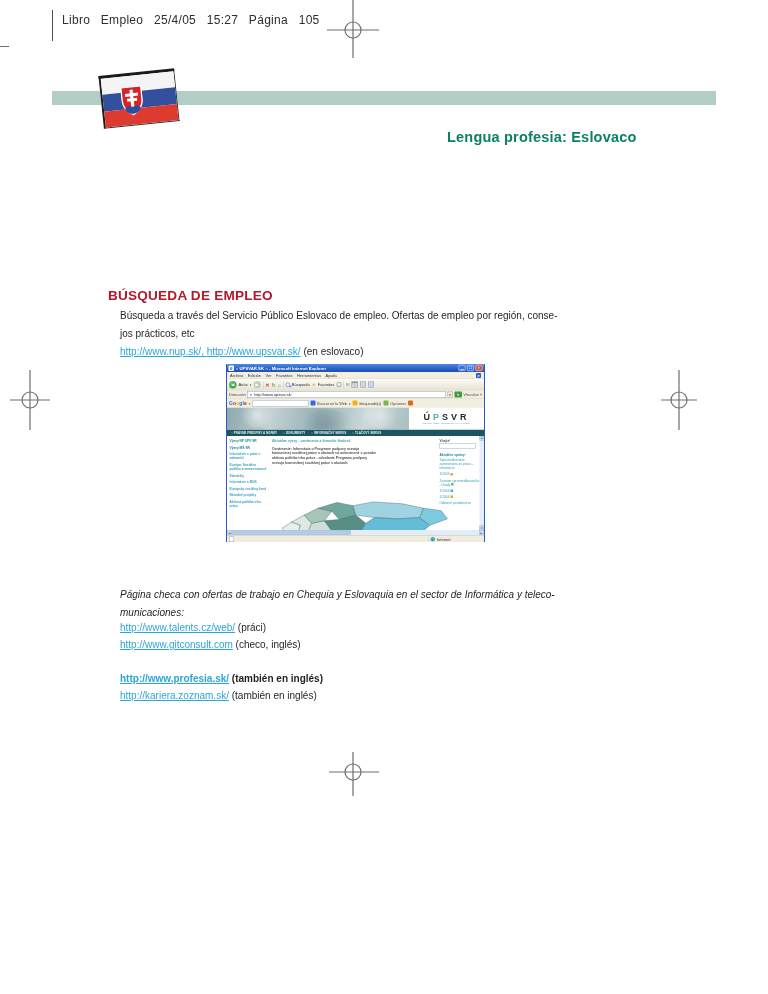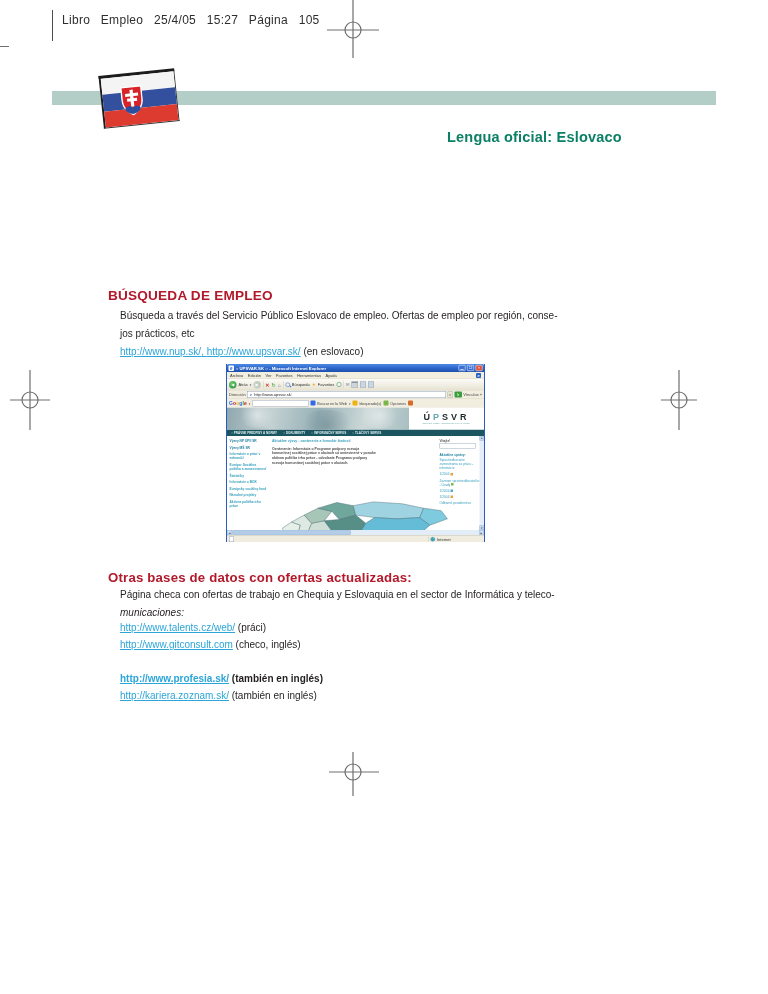--- a/index.html
+++ b/index.html
@@ -175,21 +175,21 @@
     <div class="stripe s-blue"></div>
     <div class="stripe s-red"></div>
     <svg class="arms" viewBox="0 0 22 30">
       <path d="M1,1 h20 v13 c0,8 -6,13 -10,15 c-4,-2 -10,-7 -10,-15 z" fill="#d8232a" stroke="#ffffff" stroke-width="1.4"></path>
       <rect x="9.4" y="4" width="3.2" height="17" fill="#ffffff"></rect>
       <rect x="4.5" y="7.5" width="13" height="3" fill="#ffffff"></rect>
       <rect x="6" y="12.5" width="10" height="3" fill="#ffffff"></rect>
       <path d="M3,23 c2,-3 5,-4 8,-1 c3,-3 6,-2 8,1 c-2,4 -5,5 -8,5 c-3,0 -6,-1 -8,-5 z" fill="#2b4ea0"></path>
     </svg>
   </div>
-  <div class="lang-label">Lengua oficial: Eslovaco</div>
+  <div class="lang-label">Lengua profesia: Eslovaco</div>
 
   <div class="h-red" style="top:288px;">BÚSQUEDA DE EMPLEO</div>
   <div class="body-line" style="top:310px;">Búsqueda a través del Servicio Público Eslovaco de empleo. Ofertas de empleo por región, conse-</div>
   <div class="body-line" style="top:328px;">jos prácticos, etc</div>
   <div class="body-line" style="top:346px;">
     <span class="lnk">http://www.nup.sk/</span><span class="lnk">, </span><span class="lnk">http://www.upsvar.sk/</span><span class="note"> (en eslovaco)</span>
   </div>
 
   <div class="shot">
     <div class="ie-scale">
@@ -341,22 +341,21 @@
           <div class="st-fill"></div>
           <div class="st-sep"></div>
           <div class="globe"></div>
           <div class="st-zone">Internet</div>
         </div>
 
       </div>
     </div>
   </div>
 
-  <div class="h-red" style="top:570px;font-size:13.2px;">Otras bases de datos con ofertas actualizadas:</div>
-  <div class="body-line" style="top:589px;">Página checa con ofertas de trabajo en Chequia y Eslovaquia en el sector de Informática y teleco-</div>
+  <div class="body-line" style="top:589px;font-style:italic;">Página checa con ofertas de trabajo en Chequia y Eslovaquia en el sector de Informática y teleco-</div>
   <div class="body-line" style="top:607px;font-style:italic;">municaciones:</div>
 
   <div class="body-line" style="top:622px;">
     <span class="lnk">http://www.talents.cz/web/</span><span class="note"> (práci)</span>
   </div>
   <div class="body-line" style="top:639px;">
     <span class="lnk">http://www.gitconsult.com</span><span class="note"> (checo, inglés)</span>
   </div>
   <div class="body-line" style="top:673px;font-weight:bold;">
     <span class="lnk">http://www.profesia.sk/</span><span class="note"> (también en inglés)</span>

